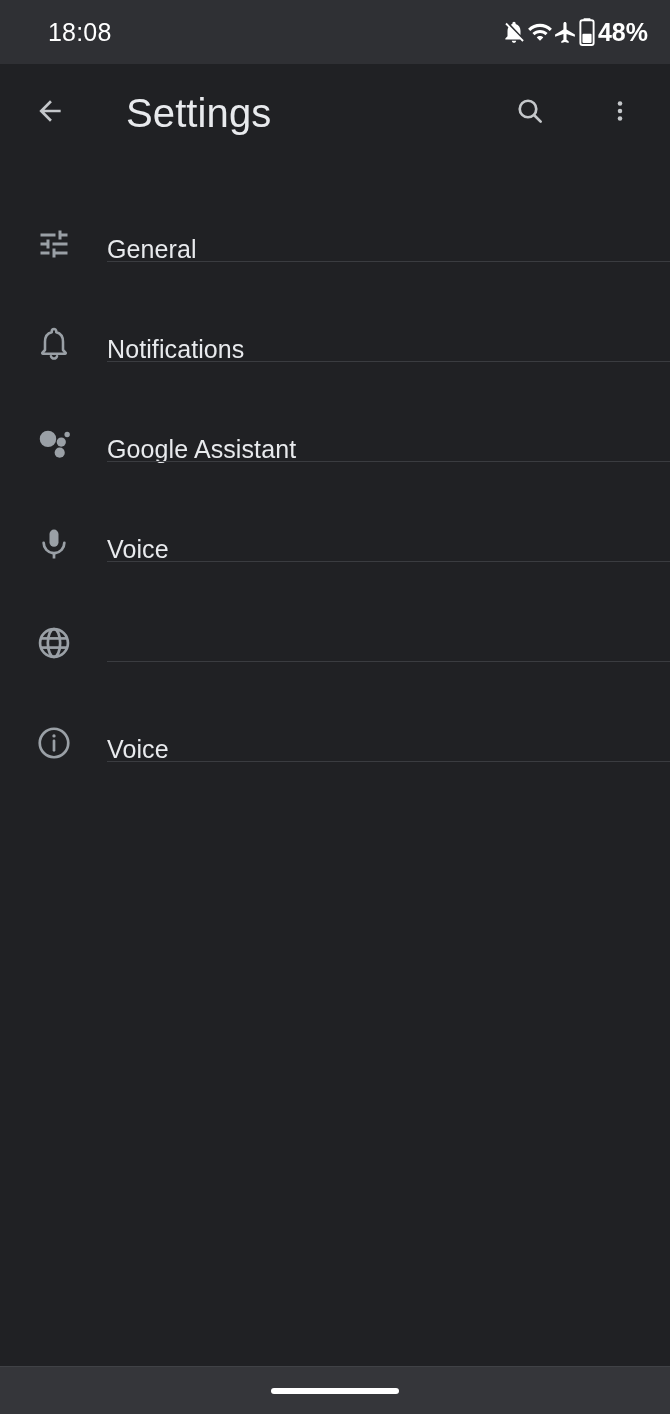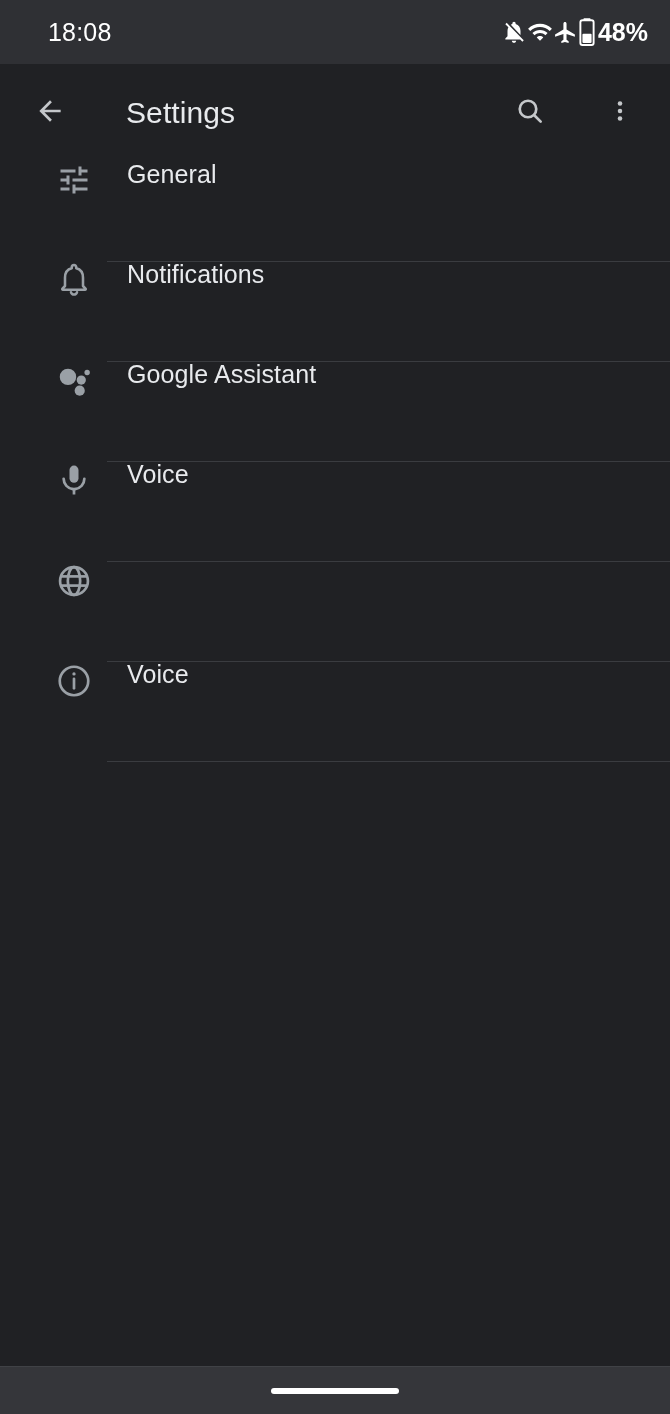--- a/index.html
+++ b/index.html
@@ -52,42 +52,41 @@
     padding:0 26px 0 26px;
     background:#202124;
   }
   .appbar-icon-btn {
     width:48px; height:48px;
     display:flex; align-items:center; justify-content:center;
     flex:0 0 auto;
   }
   .app-title {
     color:#e8eaed;
-    font-size:30px;
+    font-size:40px;
     margin-left:52px;
     line-height:1;
     letter-spacing:.1px;
   }
   .appbar-right {
     margin-left:auto;
     display:flex; align-items:center;
     gap:42px;
   }
 
   
   .settings-list {
     flex:1 1 auto;
     background:#202124;
     overflow:hidden;
   }
   .list-item {
     height:100px;
-    display:flex; align-items:flex-start;
+    display:flex; align-items:flex-end;
     position:relative;
-    padding-left:20px;
   }
   .item-icon {
     width:107px;
     flex:0 0 107px;
     display:flex; align-items:center; justify-content:center;
   }
   .item-icon svg { display:block; }
   .item-label {
     color:#e8eaed;
     font-size:25px;

